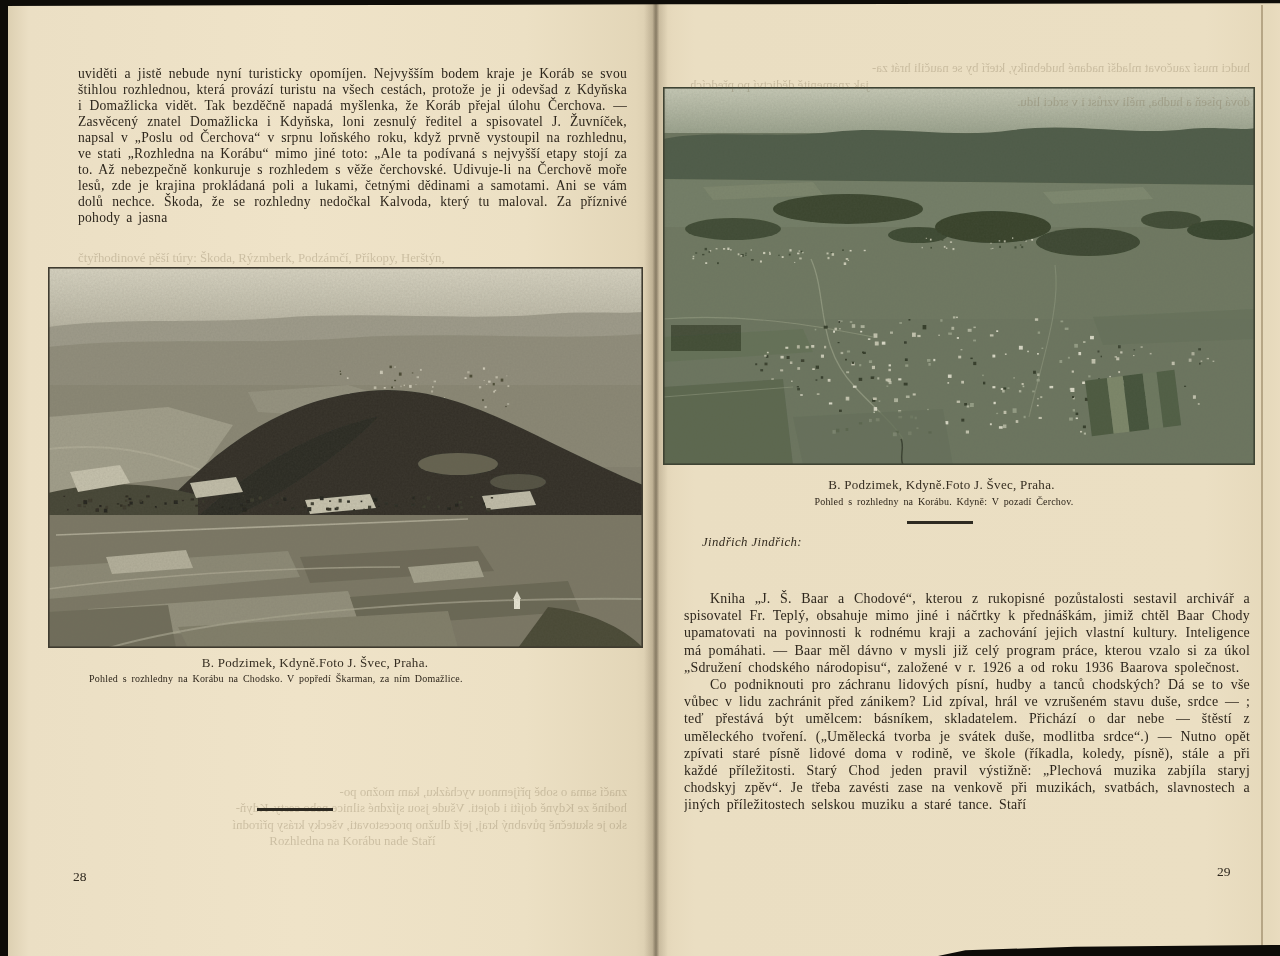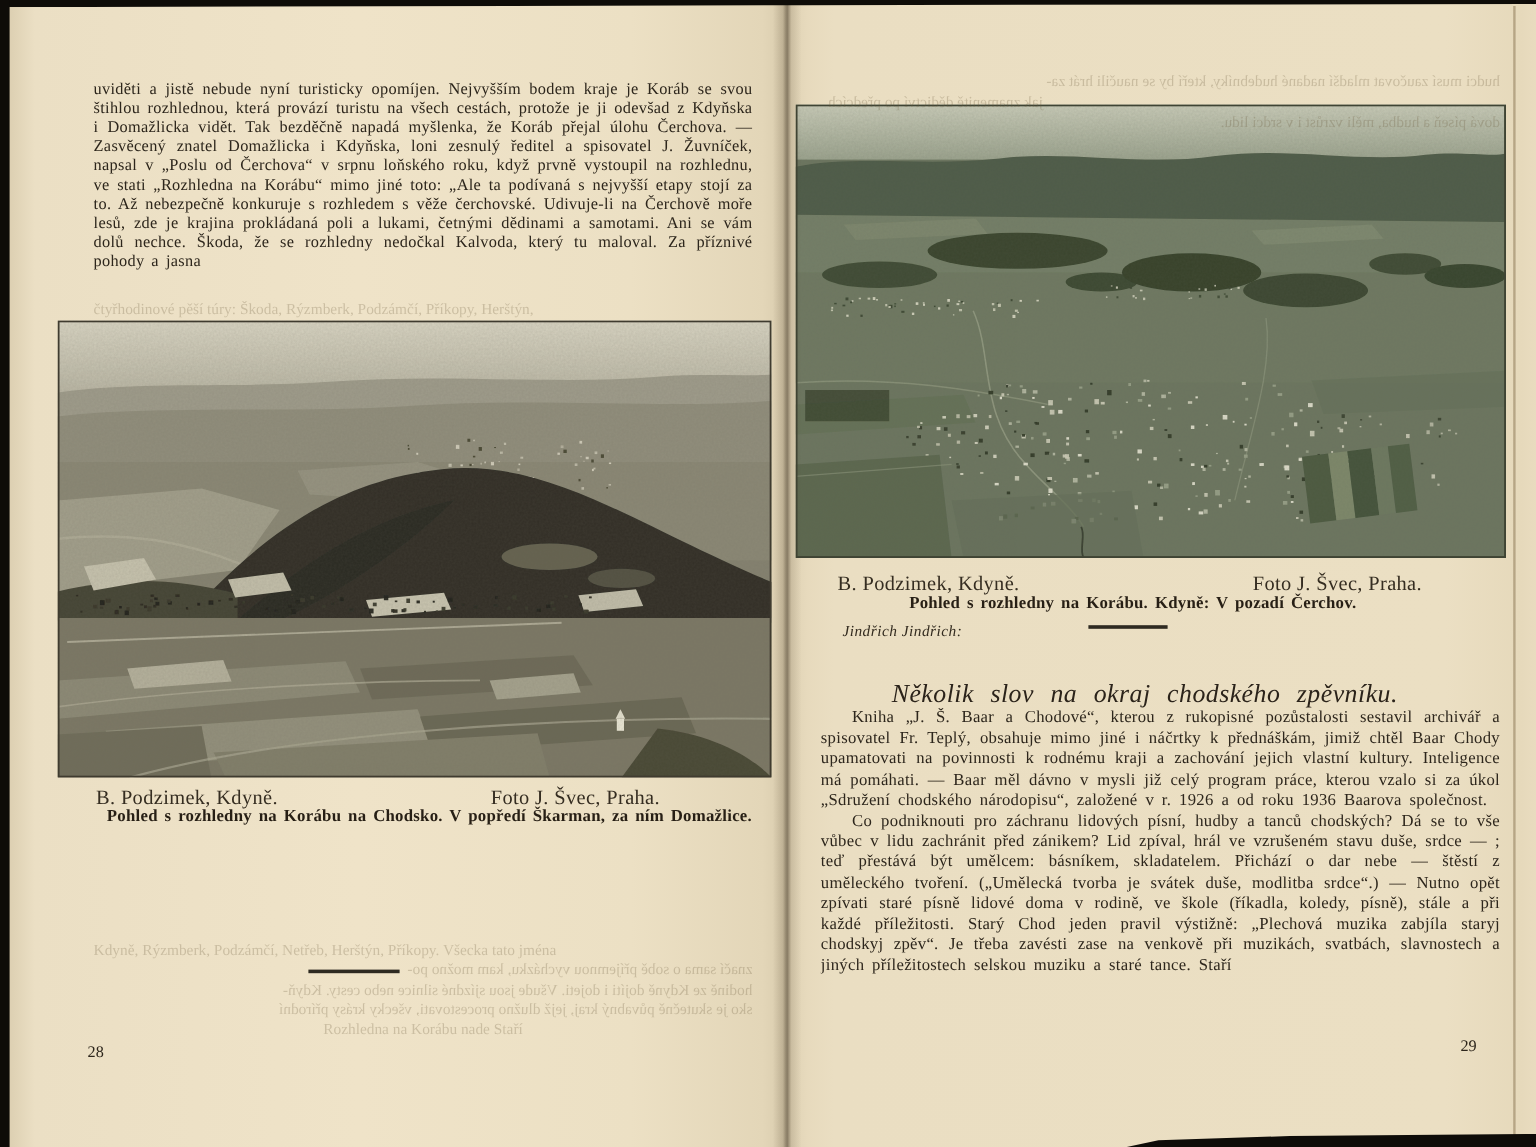--- a/index.html
+++ b/index.html
@@ -17,22 +17,22 @@
   .edge-left{position:absolute;left:0;top:0;width:8px;height:956px;background:#0e0c08;z-index:5;}
   .corner-br{position:absolute;left:938px;top:941px;width:342px;height:15px;background:#0e0c08;z-index:5;
     clip-path:polygon(0 100%,8% 62%,40% 38%,100% 26%,100% 100%);}
   .paper-edge{position:absolute;left:1261px;top:5px;width:2px;height:945px;background:rgba(125,102,66,.45);z-index:3;}
 
   .abs{position:absolute;}
   .body-text{font-size:13.6px;line-height:16px;text-align:justify;letter-spacing:.25px;word-spacing:2.2px;color:#2d261c;}
   .rt .body-text{line-height:17.2px;font-size:13.9px;word-spacing:2.8px;}
   .indent{text-indent:26px;}
   p{margin:0;}
-  .credit-row{display:flex;justify-content:space-between;font-size:17px;letter-spacing:.3px;color:#352d21;}
-  .cap-bold{font-weight:bold;font-size:14px;letter-spacing:.2px;word-spacing:2px;color:#271f15;}
+  .credit-row{display:flex;justify-content:center;font-size:13px;letter-spacing:.3px;color:#352d21;}
+  .cap-bold{font-weight:normal;font-size:10px;letter-spacing:.2px;word-spacing:2px;color:#271f15;}
   .center{text-align:center;}
   .rule{background:#2e2a21;height:2.5px;z-index:3;}
   .author{font-style:italic;font-size:12.8px;letter-spacing:.4px;color:#332b1f;}
   .title{font-style:italic;font-size:21.5px;word-spacing:8px;letter-spacing:.4px;color:#2b231a;}
   .pageno{font-size:13.5px;color:#2d261c;}
   .ghost{color:#6a5a3c;opacity:.26;filter:blur(.35px);font-size:12.8px;line-height:16.4px;z-index:3;}
   .ghost .gl{white-space:nowrap;overflow:hidden;}
   .mirror{transform:scaleX(-1);}
   figure{margin:0;padding:0;z-index:2;}
   figure svg{display:block;width:100%;height:100%;}
@@ -245,21 +245,20 @@
 
     <div class="abs credit-row" style="left:73px;top:655px;width:470px;z-index:3;">
       <span>B. Podzimek, Kdyně.</span>
       <span>Foto J. Švec, Praha.</span>
     </div>
 
     <div class="abs cap-bold" style="left:82px;top:673px;width:556px;">Pohled s rozhledny na Korábu na Chodsko. V popředí Škarman, za ním Domažlice.</div>
 
 
     <div class="abs ghost" style="left:71px;top:784px;width:549px;">
-      <div class="gl">Kdyně, Rýzmberk, Podzámčí, Netřeb, Herštýn, Příkopy. Všecka tato jména</div>
       <div class="gl mirror">značí sama o sobě příjemnou vycházku, kam možno po-</div>
       <div class="gl mirror">hodině ze Kdyně dojíti i dojeti. Všude jsou sjízdné silnice nebo cesty. Kdyň-</div>
       <div class="gl mirror">sko je skutečně půvabný kraj, jejž dlužno procestovati, všecky krásy přírodní</div>
       <div class="gl center">Rozhledna na Korábu nade Staří</div>
     </div>
 
     <div class="abs rule" style="left:250px;top:808px;width:76px;"></div>
 
     <div class="abs pageno" style="left:66px;top:869px;">28</div>
   </div>
@@ -639,23 +638,22 @@
 
     <div class="abs credit-row" style="left:43px;top:477px;width:487px;z-index:3;">
       <span>B. Podzimek, Kdyně.</span>
       <span>Foto J. Švec, Praha.</span>
     </div>
 
     <div class="abs cap-bold center" style="left:29px;top:496px;width:520px;">Pohled s rozhledny na Korábu. Kdyně: V pozadí Čerchov.</div>
 
     <div class="abs rule" style="left:252px;top:521px;width:66px;"></div>
 
-    <div class="abs author" style="left:47px;top:519px;">Jindřich Jindřich:</div>
-
-    <div class="abs title center" style="left:29px;top:566px;width:540px;">Několik slov na okraj chodského zpěvníku.</div>
+    <div class="abs author" style="left:47px;top:535px;">Jindřich Jindřich:</div>
+
 
     <div class="abs" style="left:29px;top:590px;width:566px;height:274px;overflow:hidden;">
       <p class="body-text indent">Kniha „J. Š. Baar a Chodové“, kterou z rukopisné pozůstalosti sestavil archivář a spisovatel Fr. Teplý, obsahuje mimo jiné i náčrtky k přednáškám, jimiž chtěl Baar Chody upamatovati na povinnosti k rodnému kraji a zachování jejich vlastní kultury. Inteligence má pomáhati. — Baar měl dávno v mysli již celý program práce, kterou vzalo si za úkol „Sdružení chodského národopisu“, založené v r. 1926 a od roku 1936 Baarova společnost.</p>
       <p class="body-text indent">Co podniknouti pro záchranu lidových písní, hudby a tanců chodských? Dá se to vše vůbec v lidu zachránit před zánikem? Lid zpíval, hrál ve vzrušeném stavu duše, srdce — ; teď přestává být umělcem: básníkem, skladatelem. Přichází o dar nebe — štěstí z uměleckého tvoření. („Umělecká tvorba je svátek duše, modlitba srdce“.) — Nutno opět zpívati staré písně lidové doma v rodině, ve škole (říkadla, koledy, písně), stále a při každé příležitosti. Starý Chod jeden pravil výstižně: „Plechová muzika zabjíla staryj chodskyj zpěv“. Je třeba zavésti zase na venkově při muzikách, svatbách, slavnostech a jiných příležitostech selskou muziku a staré tance. Staří</p>
     </div>
 
     <div class="abs pageno" style="left:562px;top:864px;">29</div>
   </div>
 
   <div class="spine"></div>

